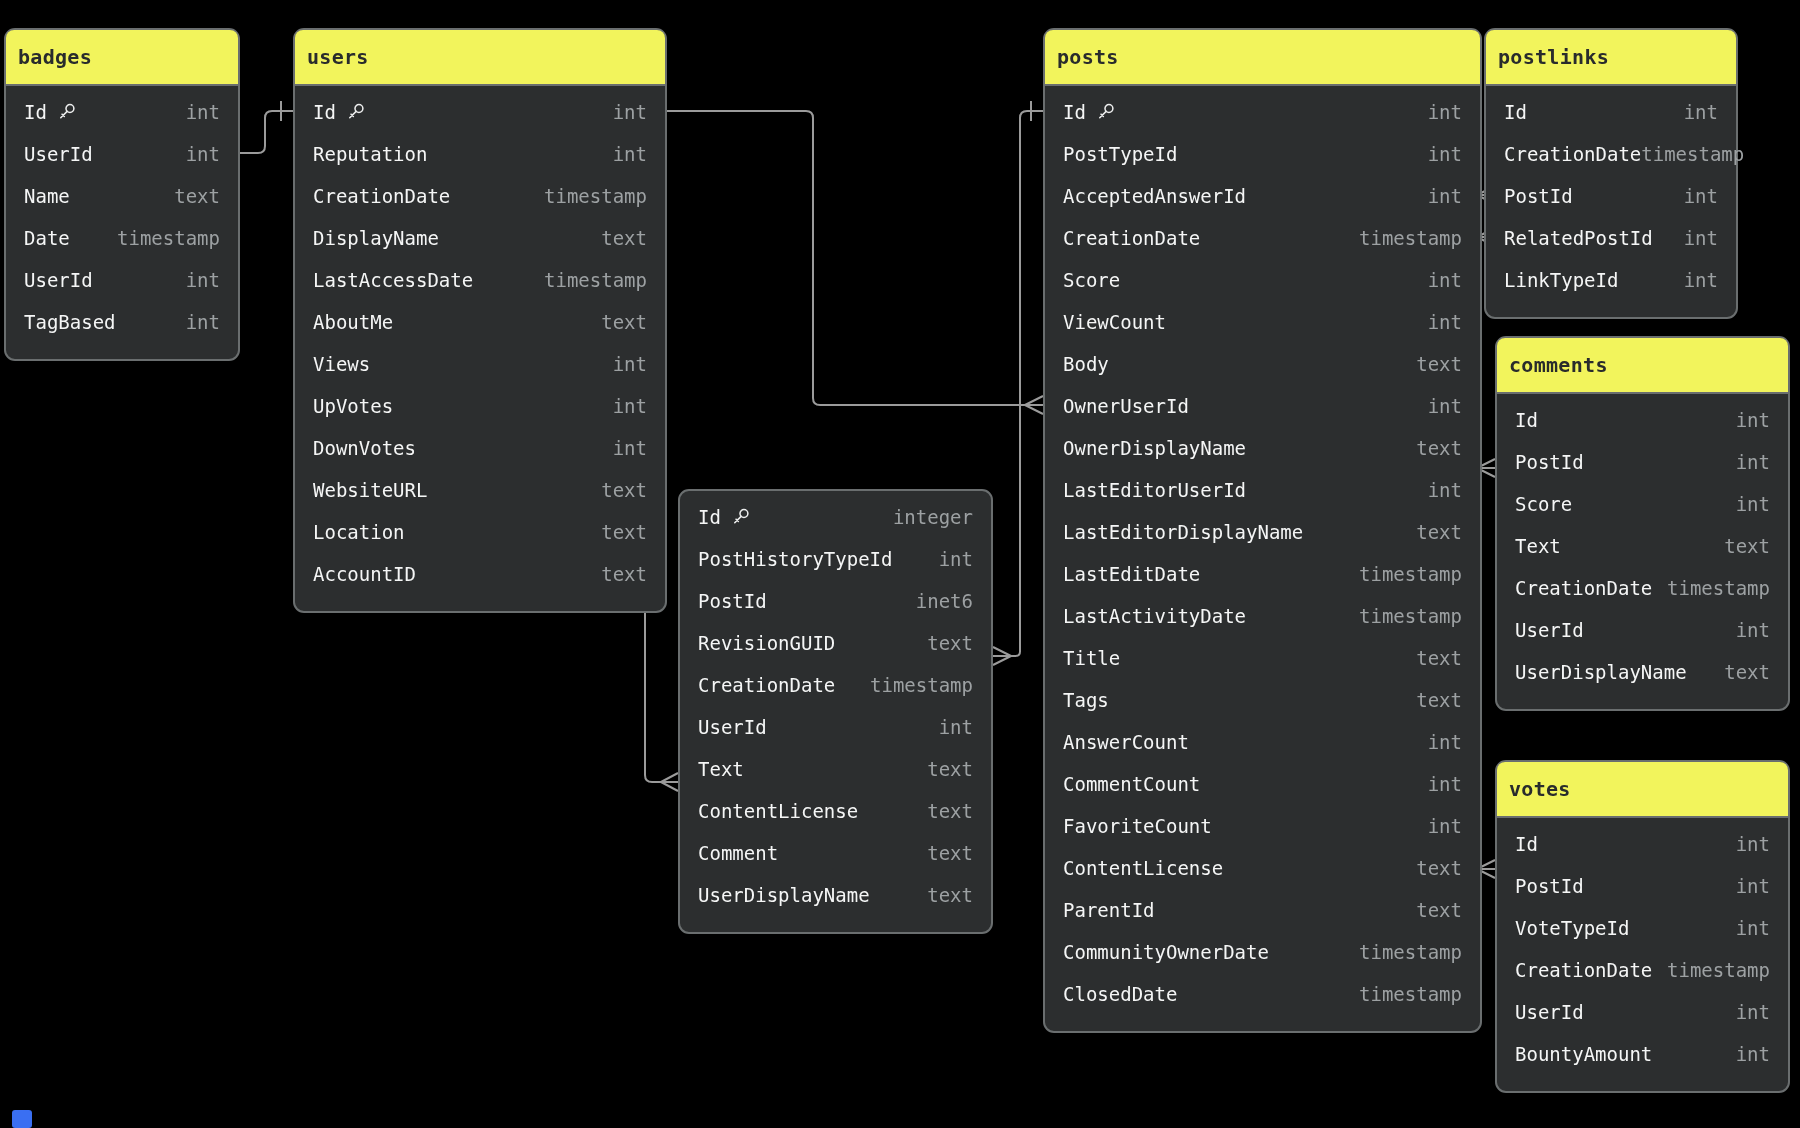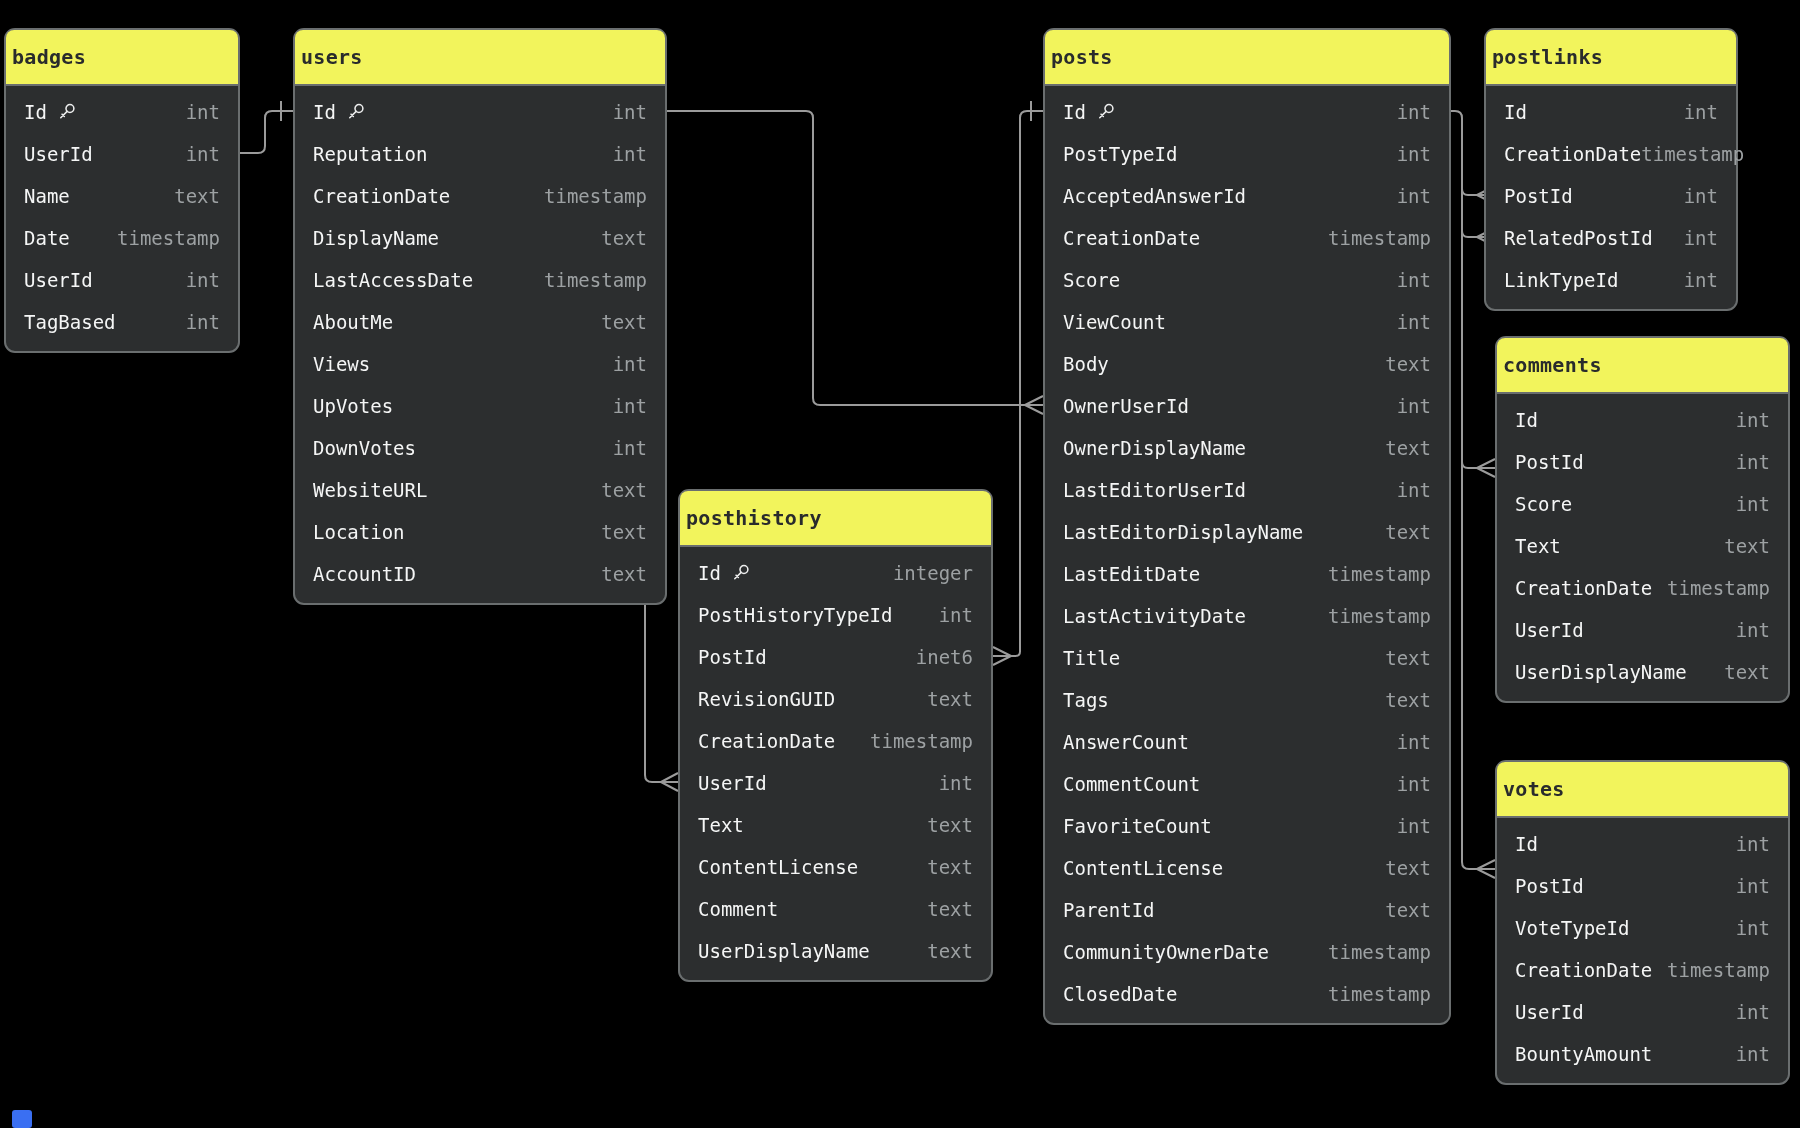--- a/index.html
+++ b/index.html
@@ -2,24 +2,24 @@
 <html><head>
 <meta charset="utf-8">
 <style>
   html,body{margin:0;padding:0;background:#000;}
   #canvas{position:relative;width:1800px;height:1128px;background:#000;overflow:hidden;
           font-family:"DejaVu Sans Mono","Liberation Mono",monospace;}
   #connectors{position:absolute;left:0;top:0;z-index:0;}
   .db-table{position:absolute;z-index:1;background:#2c2e2f;border:2px solid #6a6e6f;
             border-radius:11px;box-sizing:border-box;}
   .db-table .hdr{height:54px;background:#f2f45c;border-radius:8px 8px 0 0;
-                 display:flex;align-items:center;padding:0 6px;
+                 display:flex;align-items:center;padding:0 12px;
                  border-bottom:2px solid #6a6e6f;}
   .db-table .hdr .title{font-weight:bold;font-size:20px;color:#292b2c;letter-spacing:.3px;}
-  .rows{padding:5px 0 8px 0;border-radius:14px;}
+  .rows{padding:5px 0 16px 0;border-radius:14px;}
   .frow{height:42px;display:flex;align-items:center;padding:0 18px;}
   .fname{font-size:19px;color:#f5f6f6;white-space:pre;}
   .ftype{font-size:19px;color:#9da1a3;margin-left:auto;white-space:pre;}
   .keyicon{width:22px;height:22px;margin-left:9px;flex:none;display:block;}
   #blue-marker{position:absolute;z-index:2;border-radius:3px;}
 </style>
 </head>
 <body>
 
 <div id="canvas">
@@ -149,23 +149,20 @@
             <span class="fname">Location</span>
             <span class="ftype">text</span>
           </div>
           <div class="frow">
             <span class="fname">AccountID</span>
             <span class="ftype">text</span>
           </div>
         </div>
       </div>
       <div class="db-table" style="left: 678px; top: 489px; width: 315px;">
-        <div class="hdr">
-          <span class="title">posthistory</span>
-        </div>
         <div class="rows">
           <div class="frow">
             <span class="fname">Id</span>
             <svg class="keyicon" viewBox="0 0 24 24" fill="none">
               <circle cx="15.2" cy="8.2" r="4.3" stroke="#eceded" stroke-width="1.7"></circle>
               <path d="M12.1 11.3 L5.2 18.2 M6.6 14.4 l2.5 2.5" stroke="#eceded" stroke-width="1.7" stroke-linecap="round"></path>
             </svg>
             <span class="ftype">integer</span>
           </div>
           <div class="frow">
@@ -199,21 +196,21 @@
           <div class="frow">
             <span class="fname">Comment</span>
             <span class="ftype">text</span>
           </div>
           <div class="frow">
             <span class="fname">UserDisplayName</span>
             <span class="ftype">text</span>
           </div>
         </div>
       </div>
-      <div class="db-table" style="left: 1043px; top: 28px; width: 408px;">
+      <div class="db-table" style="left: 1043px; top: 28px; width: 439px;">
         <div class="hdr">
           <span class="title">posts</span>
         </div>
         <div class="rows">
           <div class="frow">
             <span class="fname">Id</span>
             <svg class="keyicon" viewBox="0 0 24 24" fill="none">
               <circle cx="15.2" cy="8.2" r="4.3" stroke="#eceded" stroke-width="1.7"></circle>
               <path d="M12.1 11.3 L5.2 18.2 M6.6 14.4 l2.5 2.5" stroke="#eceded" stroke-width="1.7" stroke-linecap="round"></path>
             </svg>

